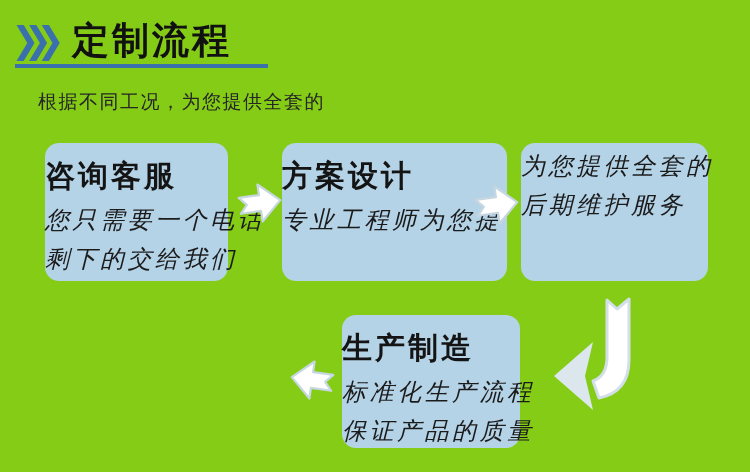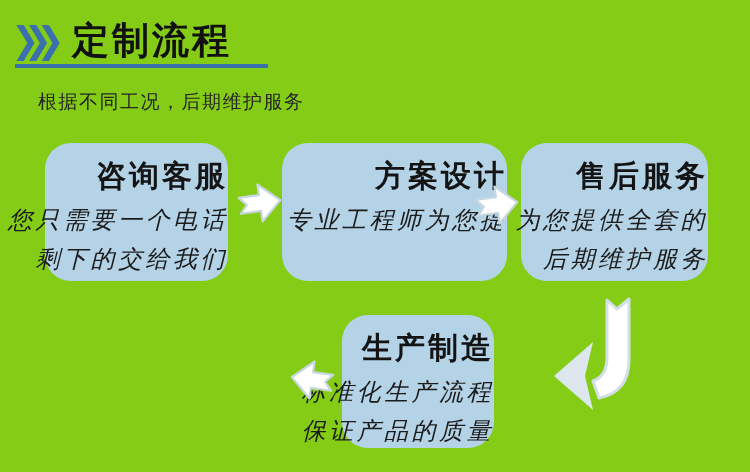--- a/index.html
+++ b/index.html
@@ -13,71 +13,70 @@
     position:absolute;left:72px;top:16px;font-size:37px;font-weight:bold;
     color:#111111;letter-spacing:3px;white-space:nowrap;
   }
   .hdr-underline{position:absolute;left:15px;top:64px;width:253px;height:4px;background:#3a70ab;}
   .subtitle{
     position:absolute;left:38px;top:89px;font-size:19px;color:#262626;
     letter-spacing:1.5px;white-space:nowrap;
   }
   
   .box{
-    position:absolute;background:#b5d3e7;border-radius:26px;
-    display:flex;flex-direction:column;align-items:flex-end;box-sizing:border-box;
+    position:absolute;background:#b5d3e7;border-radius:14px;
+    display:flex;flex-direction:column;align-items:flex-start;box-sizing:border-box;
   }
   .box-title{
     font-size:30px;font-weight:bold;color:#141414;letter-spacing:3px;
     margin-top:13px;white-space:nowrap;
   }
   .box-line{
     font-size:24px;color:#1b1b1b;letter-spacing:3.5px;margin-top:7px;
     font-family:"Liberation Serif",serif;font-style:italic;white-space:nowrap;
   }
   .box-consult      {left:45px;  top:143px; width:183px; height:138px;}
   .box-design       {left:282px; top:143px; width:225px; height:138px;}
   .box-aftersales   {left:521px; top:143px; width:187px; height:138px;}
   .box-requirements {left:98px;  top:315px; width:184px; height:133px;}
-  .box-production   {left:342px; top:315px; width:152px; height:133px;}
+  .box-production   {left:342px; top:315px; width:178px; height:133px;}
   
   .arrow{position:absolute;}
   .arrow-1{left:236px; top:179px; width:48px; height:48px; transform:rotate(-8deg);}
   .arrow-2{left:473px; top:181px; width:48px; height:48px; transform:rotate(-8deg);}
   .arrow-3{left:288px; top:356px; width:48px; height:48px; transform:scaleX(-1) rotate(-8deg);}
   .arrow-j{left:552px; top:296px; width:86px; height:132px;}
 </style>
 </head>
 <body>
 
 <div class="canvas">
 
   <svg class="chevrons" viewBox="0 0 50 40" xmlns="http://www.w3.org/2000/svg">
     <path d="M0 0 L8 0 L20 20 L8 40 L0 40 L12 20 Z" fill="#3a70ab"></path>
     <path d="M14 0 L22 0 L34 20 L22 40 L14 40 L26 20 Z" fill="#3a70ab"></path>
     <path d="M28 0 L36 0 L48 20 L36 40 L28 40 L40 20 Z" fill="#3a70ab"></path>
   </svg>
   <div class="hdr-title">定制流程</div>
   <div class="hdr-underline"></div>
 
-  <div class="subtitle">根据不同工况，后期维护服务</div>
+  <div class="subtitle">根据不同工况，为您提供全套的</div>
 
   <div class="box box-consult">
     <div class="box-title">咨询客服</div>
     <div class="box-line">您只需要一个电话</div>
     <div class="box-line">剩下的交给我们</div>
   </div>
 
   <div class="box box-design">
     <div class="box-title">方案设计</div>
     <div class="box-line">专业工程师为您提</div>
   </div>
 
   <div class="box box-aftersales">
-    <div class="box-title">售后服务</div>
     <div class="box-line">为您提供全套的</div>
     <div class="box-line">后期维护服务</div>
   </div>
 
 
   <div class="box box-production">
     <div class="box-title">生产制造</div>
     <div class="box-line">标准化生产流程</div>
     <div class="box-line">保证产品的质量</div>
   </div>

